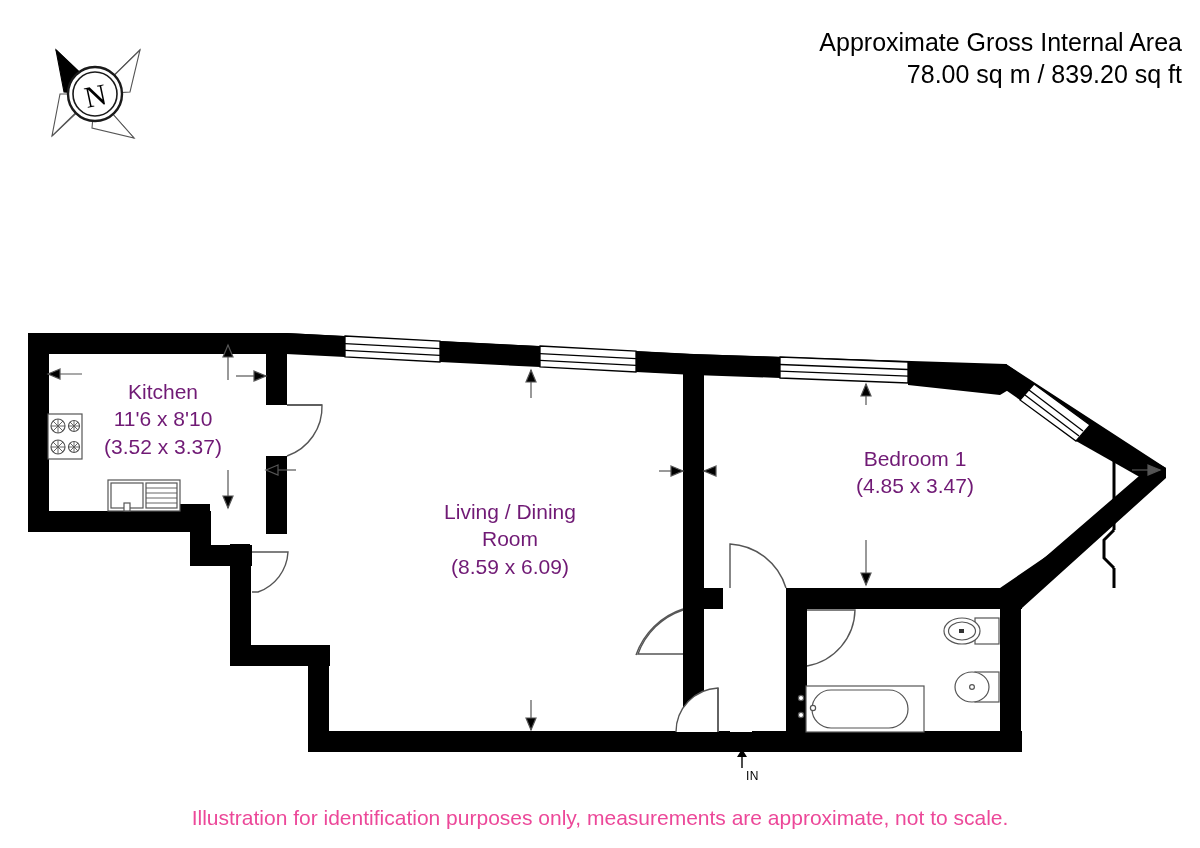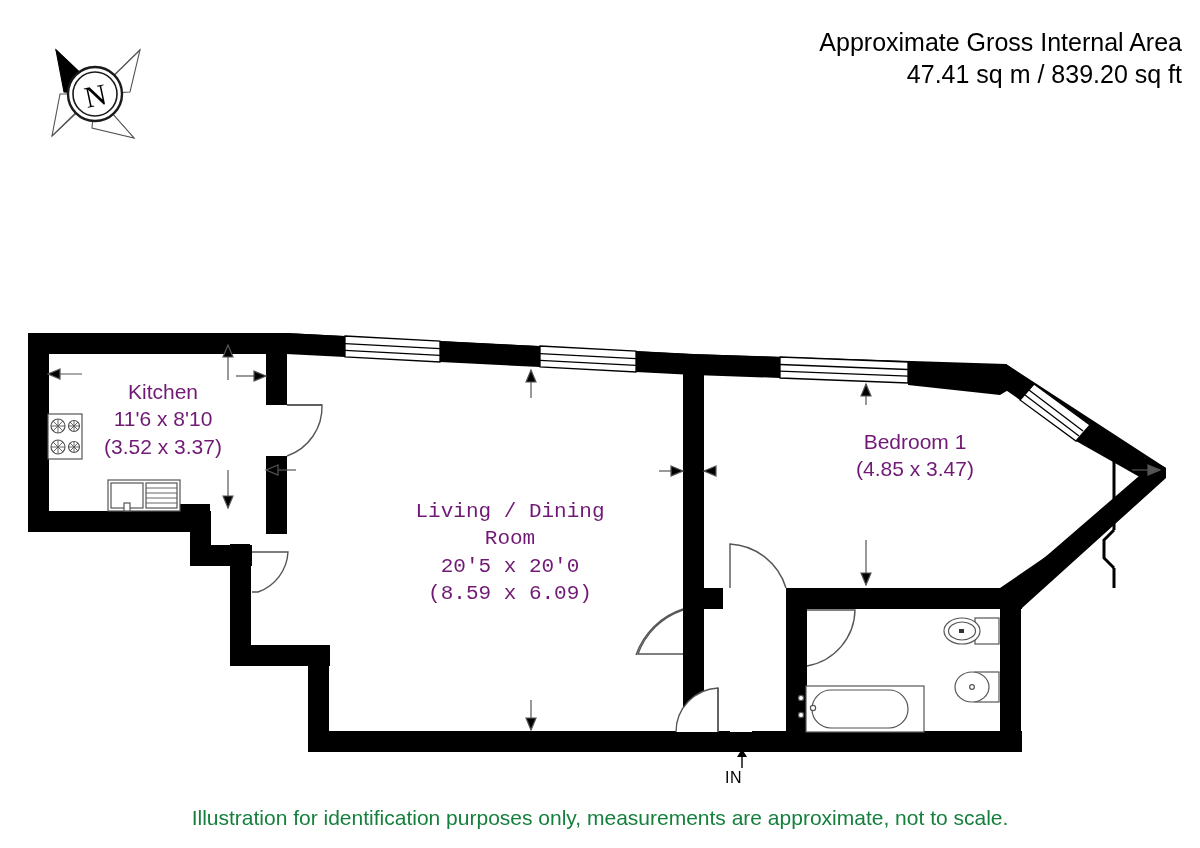--- a/index.html
+++ b/index.html
@@ -56,51 +56,51 @@
     line-height: 1.3;
     font-size: 21px;
     color: #701a75;
     white-space: nowrap;
     pointer-events: none;
   }
   .room-label .rl-name { display: block; }
   .room-label .rl-imp  { display: block; }
   .room-label .rl-met  { display: block; }
   #label-kitchen { left: 48px;  top: 378px; width: 230px; }
-  #label-living  { left: 390px; top: 498px; width: 240px; font-family: Liberation Mono, monospace; }
-  #label-bedroom { left: 790px; top: 428px; width: 250px; }
+  #label-living  { left: 390px; top: 498px; width: 240px; }
+  #label-bedroom { left: 790px; top: 445px; width: 250px; }
   
   #in-marker {
     position: absolute;
     left: 725px;
     top: 748px;
     width: 34px;
-    text-align: left;
-    font-size: 16px;
+    text-align: right;
+    font-size: 12px;
     letter-spacing: .5px;
   }
   
   #footer-note {
     position: absolute;
     left: 0;
     top: 806px;
     width: 1200px;
     text-align: center;
     font-size: 21px;
-    color: #15803d;
+    color: #ec4899;
   }
 </style>
 </head>
 <body>
 
 <div id="page">
 
   <div id="header-area">
     <div class="hdr-line">Approximate Gross Internal Area</div>
-    <div class="hdr-line">47.41 sq m / 839.20 sq ft</div>
+    <div class="hdr-line">78.00 sq m / 839.20 sq ft</div>
   </div>
 
   <div id="compass">
     <svg viewBox="0 0 106 108" width="106" height="108" aria-hidden="true">
 
       <g fill="#ffffff" stroke="#555555" stroke-width="1.1">
 
         <path d="M53,54 L98,10 L62,46 Z"></path>
         <path d="M53,54 L98,10 L88,52 Z"></path>
 
@@ -385,21 +385,20 @@
 
   <div class="room-label" id="label-kitchen">
     <span class="rl-name">Kitchen</span>
     <span class="rl-imp">11'6 x 8'10</span>
     <span class="rl-met">(3.52 x 3.37)</span>
   </div>
 
   <div class="room-label" id="label-living">
     <span class="rl-name">Living / Dining</span>
     <span class="rl-name">Room</span>
-    <span class="rl-imp">20'5 x 20'0</span>
     <span class="rl-met">(8.59 x 6.09)</span>
   </div>
 
   <div class="room-label" id="label-bedroom">
     <span class="rl-name">Bedroom 1</span>
     <span class="rl-met">(4.85 x 3.47)</span>
   </div>
 
   <div id="in-marker">
     <svg width="14" height="20" viewBox="0 0 14 20" style="display:block;margin:0 auto 1px;">

